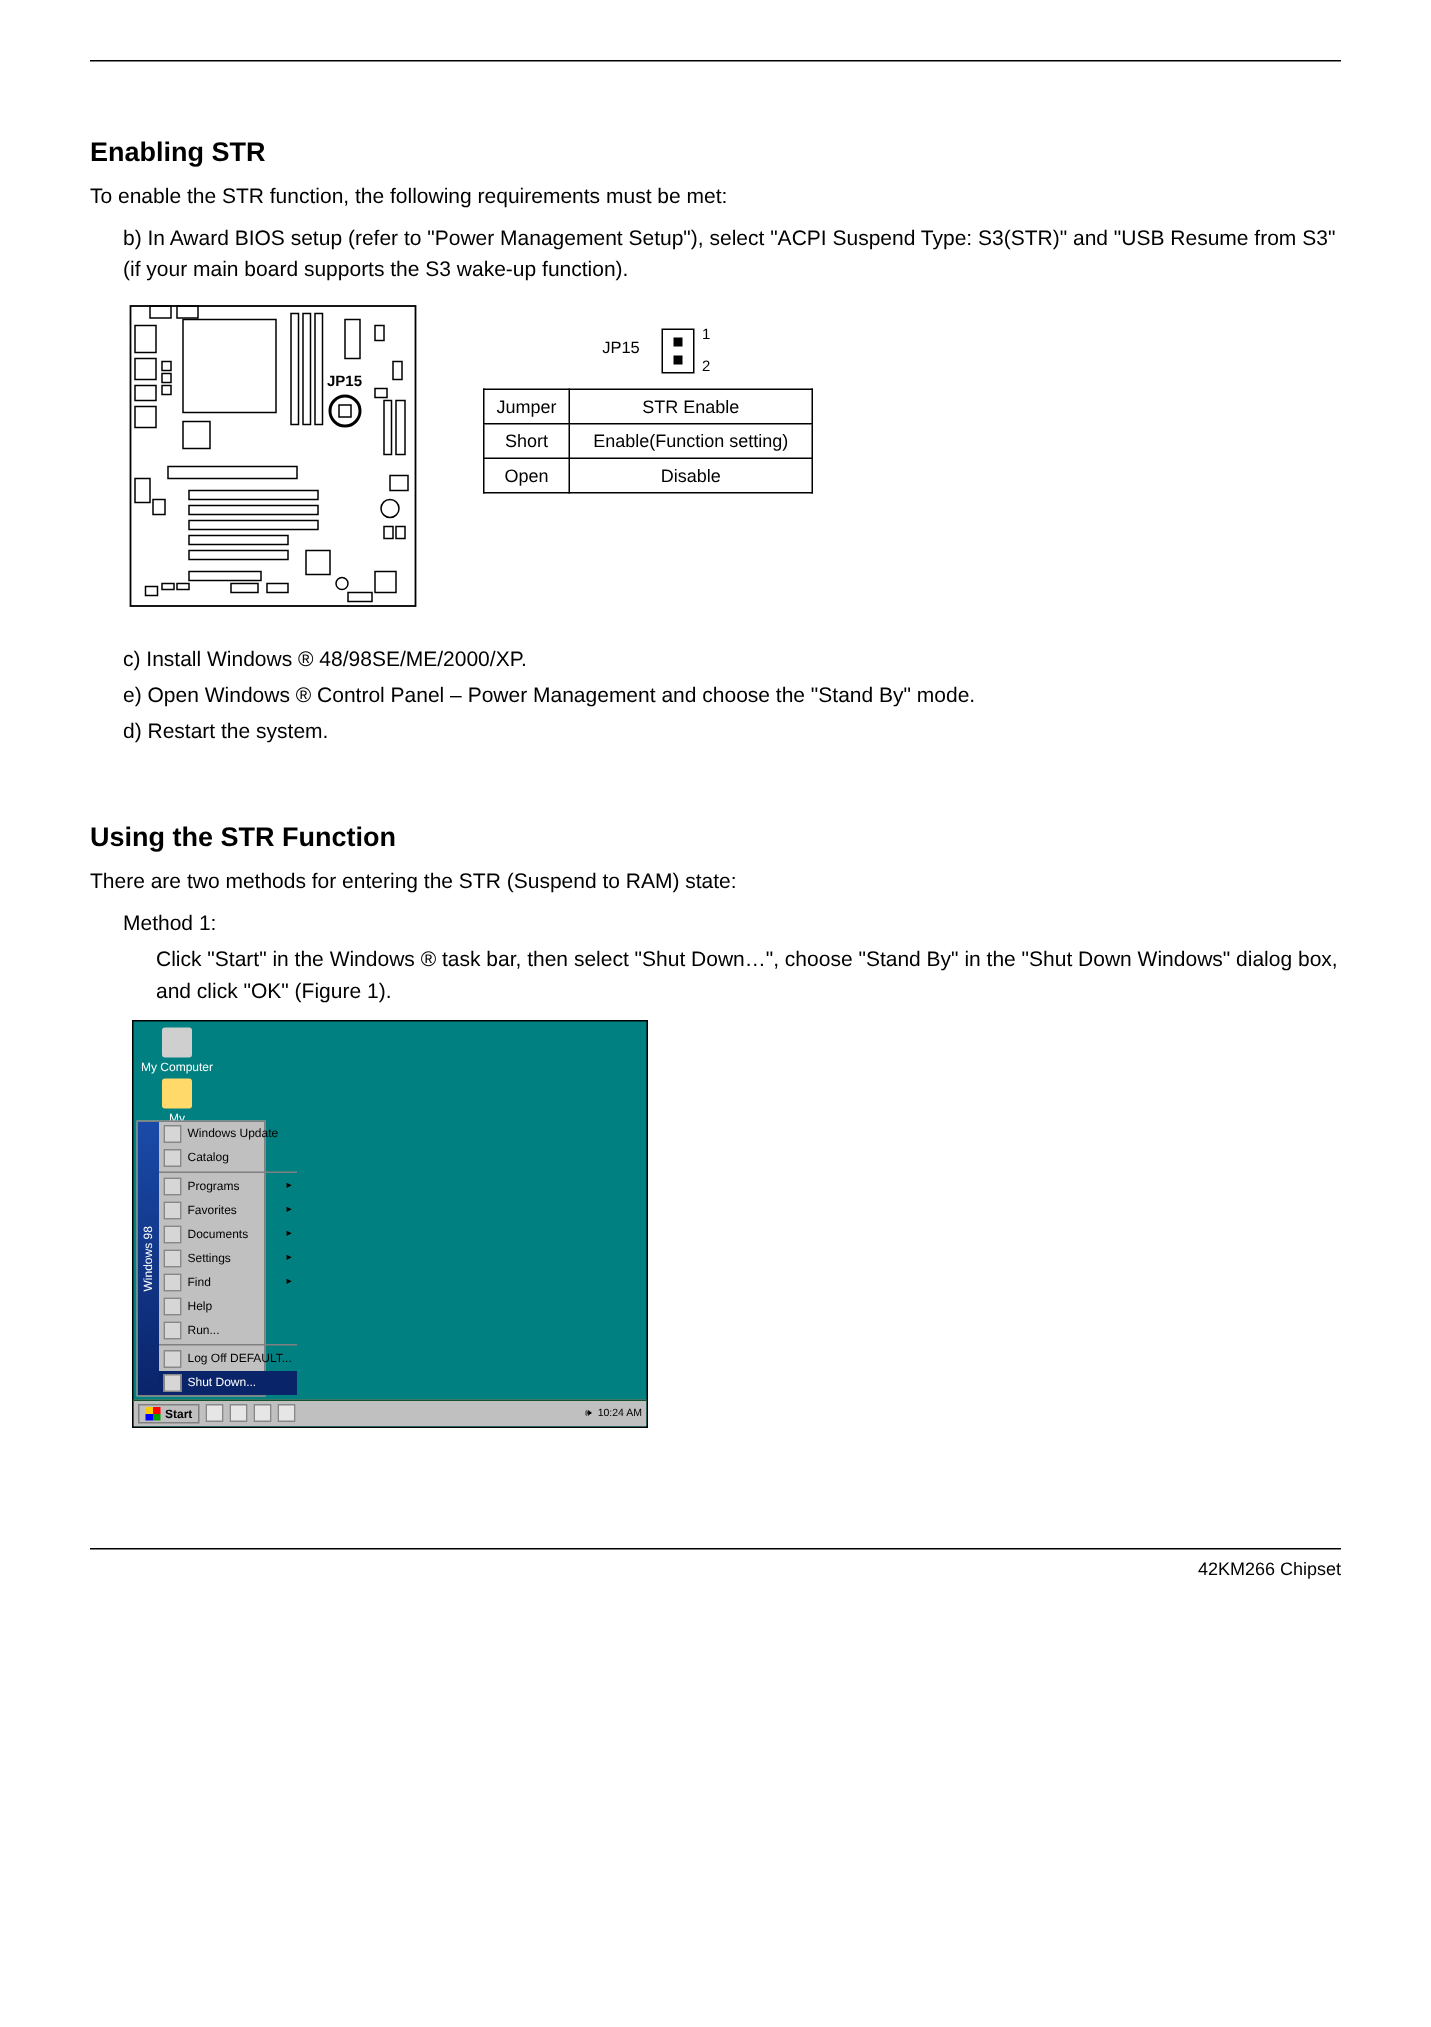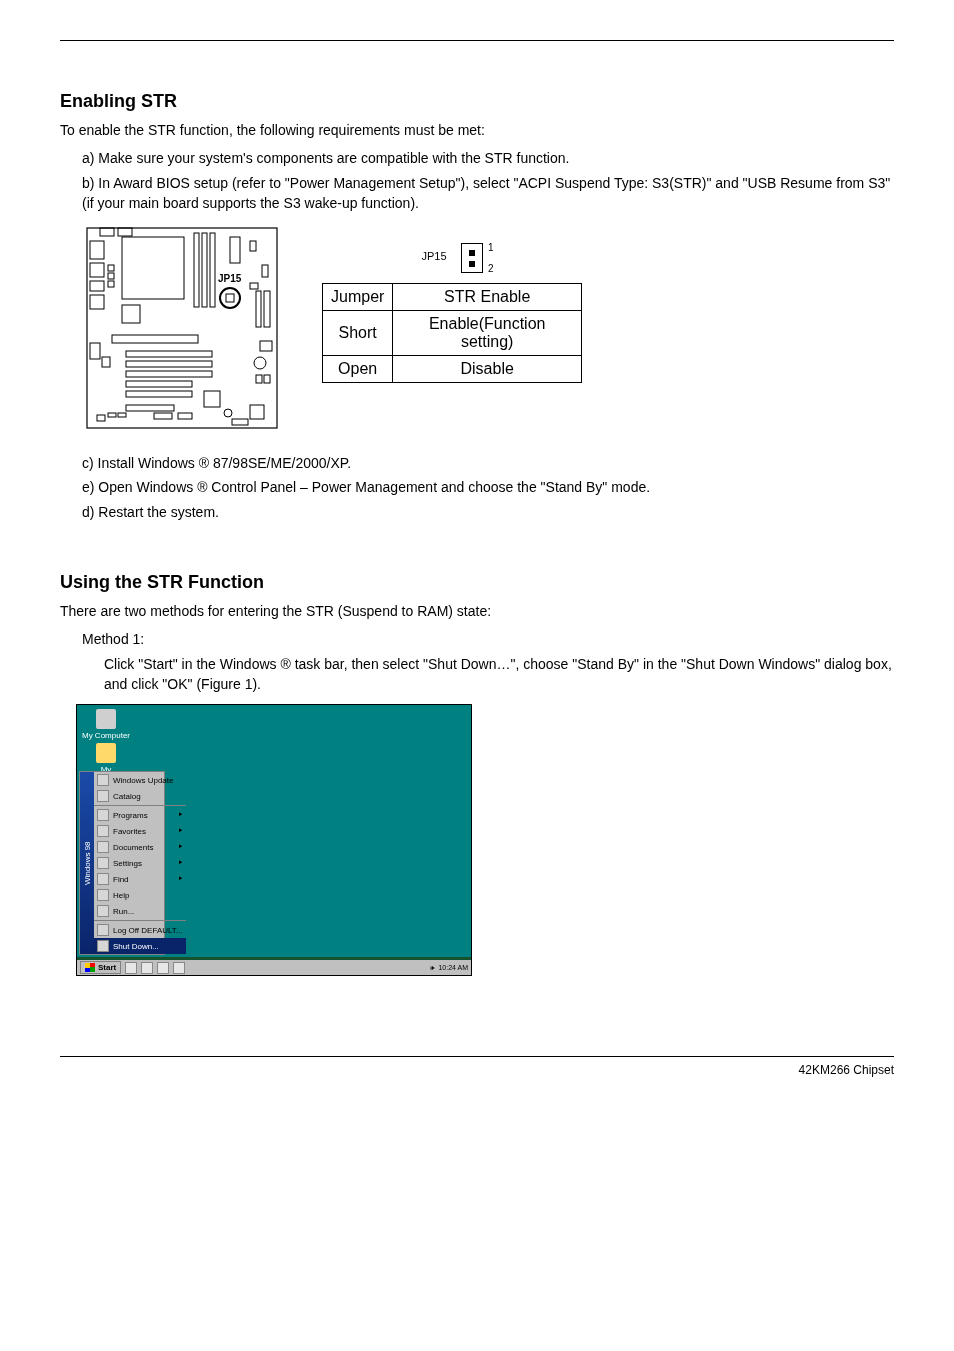--- a/index.html
+++ b/index.html
@@ -72,38 +72,38 @@
     .jumper-block .sq {
       width: 6px; height: 6px; background: #000;
     }
     .pin-label { position: absolute; font-size: 10px; }
     .pin-1 { top: -2px; right: -12px; }
     .pin-2 { bottom: -2px; right: -12px; }
     .jp-name { font-size: 11px; margin-bottom: 4px; }
 
     table.jp-table {
       border-collapse: collapse;
-      font-size: 16px;
-      width: 260px;
+      font-size: 12px;
+      width: 220px;
     }
     table.jp-table td {
       border: 1px solid #000;
       padding: 4px 8px;
       text-align: center;
     }
     table.jp-table td:first-child { width: 55px; }
 
     .step3-group { margin-top: 20px; }
 
     
     .win-shot {
-      width: 396px;
+      width: 344px;
       height: 272px;
       background: #008080;
-      margin-left: 16px;
+      margin-left: 28px;
       margin-top: 10px;
       position: relative;
       font-family: Tahoma, Arial, sans-serif;
       font-size: 9px;
       color: #fff;
       border: 1px solid #000;
       overflow: hidden;
     }
     .desk-icon {
       position: absolute;
@@ -156,21 +156,21 @@
     .start-item .arrow {
       position: absolute; right: 3px; top: 3px; font-size: 7px; color: #000;
     }
     .start-sep { border-top: 1px solid #808080; margin: 1px 0; }
 
     .taskbar {
       position: absolute;
       left: 0; right: 0; bottom: 0;
       height: 18px;
       background: #c0c0c0;
-      border-top: 3px solid #14532d;
+      border-top: 1px solid #14532d;
       display: flex;
       align-items: center;
       padding: 0 3px;
       color: #000;
       font-size: 8px;
       gap: 4px;
     }
     .start-button {
       background: #c0c0c0;
       border: 1px solid #808080;
@@ -197,21 +197,20 @@
 </head>
 <body>
 
 <div class="page">
   <hr class="hr-top">
 
   <h2 class="section-heading">Enabling STR</h2>
 
   <p class="body-text">To enable the STR function, the following requirements must be met:</p>
 
-  <p class="step-text">a) Make sure your system's components are compatible with the STR function.</p>
   <p class="step-text">b) In Award BIOS setup (refer to "Power Management Setup"), select "ACPI Suspend Type: S3(STR)" and "USB Resume from S3" (if your main board supports the S3 wake-up function).</p>
 
   <div class="row-layout">
 
     <div class="mb-wrap">
       <svg viewBox="0 0 200 210">
         <rect x="5" y="5" width="190" height="200" fill="none" stroke="#000" stroke-width="1.2"></rect>
 
         <rect x="18" y="5" width="14" height="8" fill="none" stroke="#000"></rect>
         <rect x="36" y="5" width="14" height="8" fill="none" stroke="#000"></rect>
@@ -306,21 +305,21 @@
         <tr>
           <td>Open</td>
           <td>Disable</td>
         </tr>
       </tbody>
         </table>
     </div>
   </div>
 
   <div class="step3-group">
-    <p class="step-text">c) Install Windows ® 87/98SE/ME/2000/XP.</p>
+    <p class="step-text">c) Install Windows ® 48/98SE/ME/2000/XP.</p>
     <p class="step-text">e) Open Windows ® Control Panel – Power Management and choose the "Stand By" mode.</p>
     <p class="step-text">d) Restart the system.</p>
   </div>
 
   <h2 class="section-heading">Using the STR Function</h2>
 
   <p class="body-text">There are two methods for entering the STR (Suspend to RAM) state:</p>
 
   <p class="step-text">Method 1:</p>
   <p class="indent-text">Click "Start" in the Windows ® task bar, then select "Shut Down…", choose "Stand By" in the "Shut Down Windows" dialog box, and click "OK" (Figure 1).</p>

